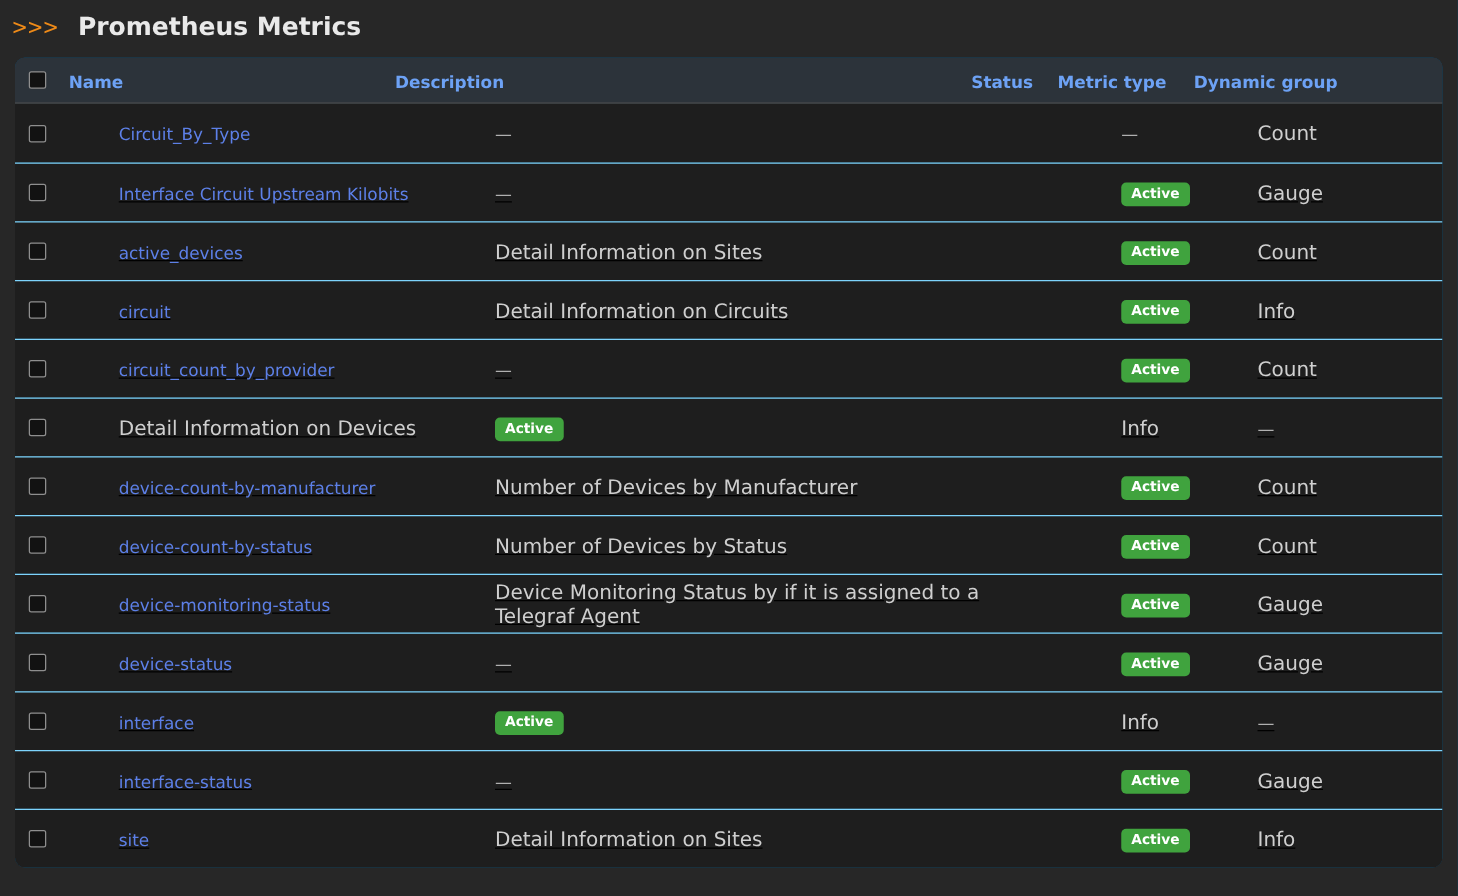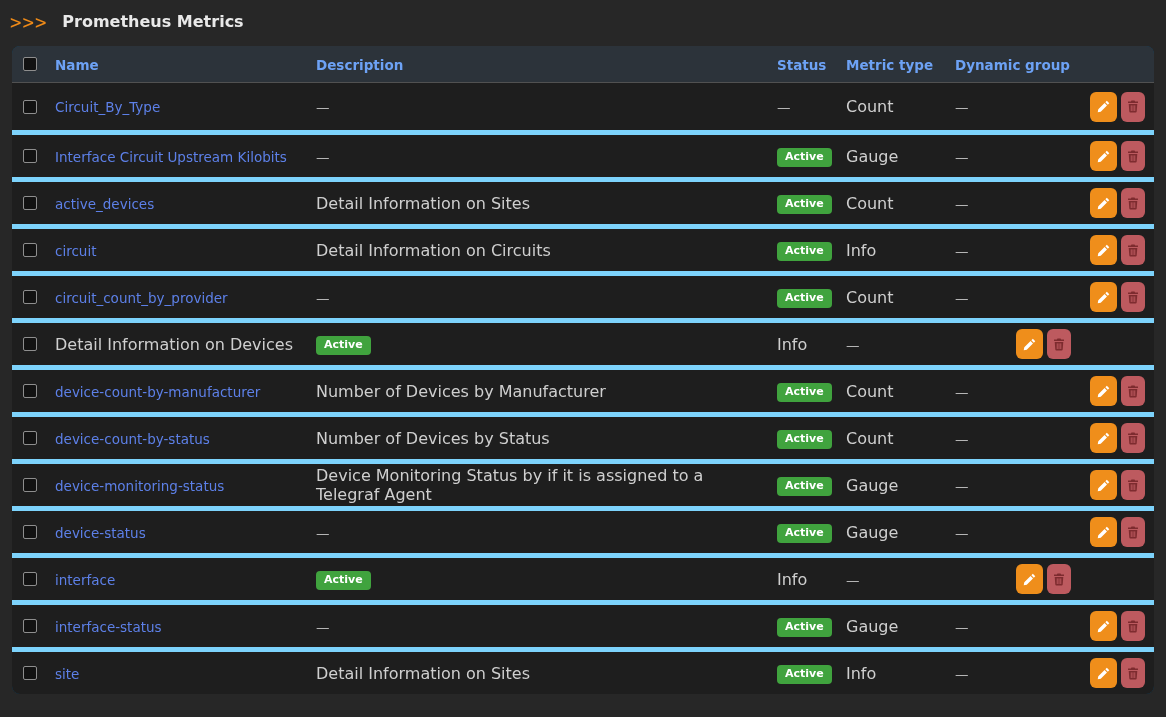--- a/index.html
+++ b/index.html
@@ -16,21 +16,21 @@
   }
   .prompt {
     color: #ee8a18;
     font-family: "DejaVu Sans Mono", monospace;
     font-size: 19px;
     letter-spacing: 1px;
     margin-top: 2px;
   }
   .page-title {
     color: #e9e9e9;
-    font-size: 16px;
+    font-size: 20px;
     font-weight: bold;
     margin-left: 15px;
   }
   
   .card {
     margin: 6px 12px 0 12px;
     background: #0c4a6e;
     border-radius: 8px;
     overflow: hidden;
   }
@@ -47,22 +47,23 @@
   .thead .cell-label {
     color: #6da2f5;
     font-size: 13.5px;
     font-weight: bold;
     text-decoration: none;
     cursor: pointer;
   }
   .tbody-row {
     height: 47px;
     background: #1e1e1e;
-  }
-  .tbody-row + .tbody-row { border-top: 5px solid #7dd3fc; }
+    gap: 40px;
+  }
+  .tbody-row + .tbody-row { border-top: 1px solid #7dd3fc; text-decoration: underline; }
   .cell { padding-right: 8px; }
   .cell-check { padding-left: 11px; }
   .checkbox {
     appearance: none;
     width: 14px; height: 14px;
     border: 1.5px solid #8e8e8e;
     border-radius: 2px;
     background: #121212;
     cursor: pointer;
     display: block;

